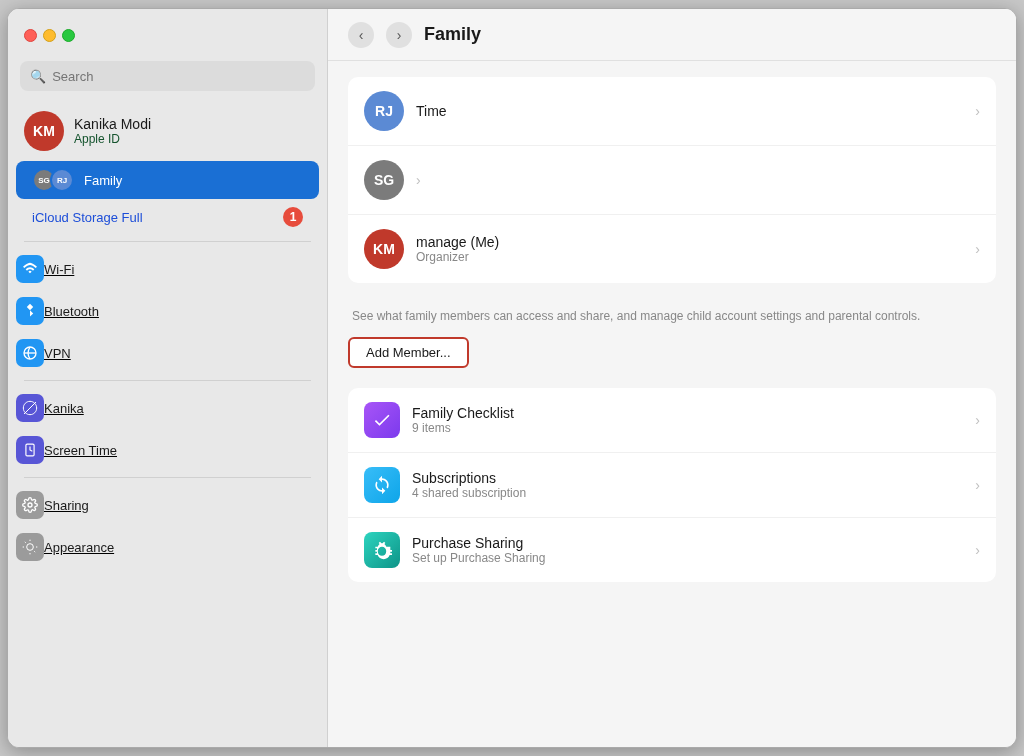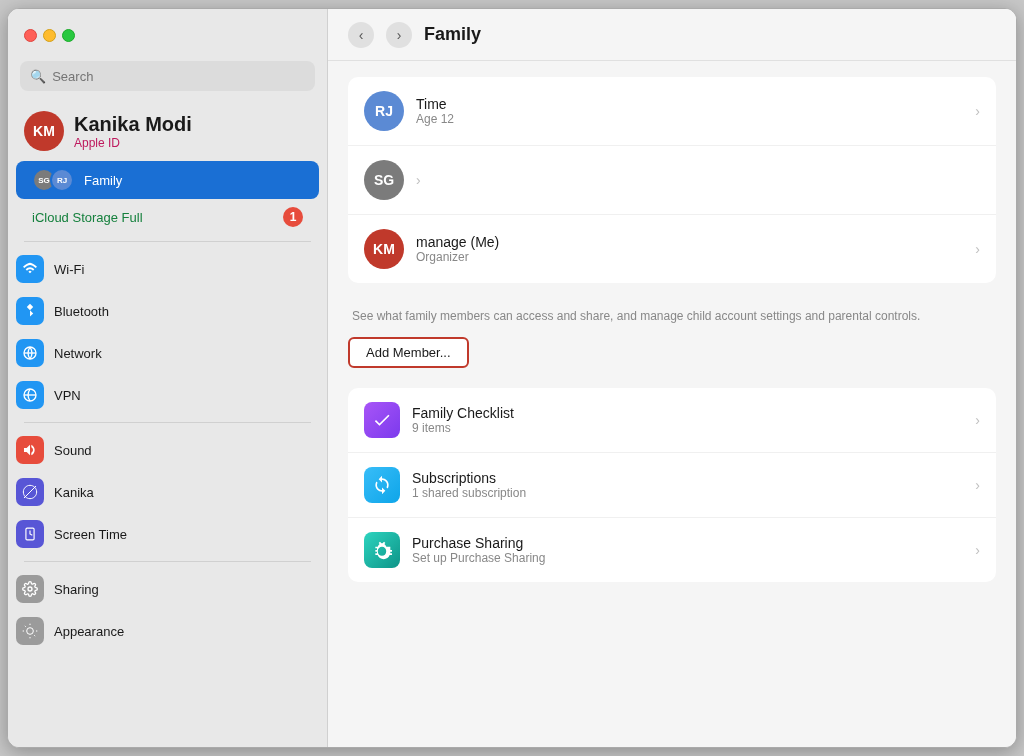--- a/index.html
+++ b/index.html
@@ -94,27 +94,27 @@
       background: #c0392b;
       display: flex;
       align-items: center;
       justify-content: center;
       color: white;
       font-size: 14px;
       font-weight: 600;
       flex-shrink: 0;
     }
     .apple-id-text .name {
-      font-size: 20px;
-      font-weight: 700;
+      font-size: 14px;
+      font-weight: 400;
       color: #1a1a1a;
     }
     .apple-id-text .subtitle {
       font-size: 12px;
-      color: #be185d;
+      color: #14532d;
     }
 
     
     .sidebar-item {
       display: flex;
       align-items: center;
       gap: 10px;
       padding: 7px 16px;
       cursor: pointer;
       border-radius: 8px;
@@ -160,41 +160,41 @@
     
     .icloud-row {
       display: flex;
       align-items: center;
       justify-content: space-between;
       padding: 8px 16px;
       margin: 0 8px;
     }
     .icloud-row .label {
       font-size: 13px;
-      color: #15803d;
+      color: #1d4ed8;
     }
     .badge {
       background: #e74c3c;
       color: white;
       border-radius: 50%;
       width: 20px;
       height: 20px;
       display: flex;
       align-items: center;
       justify-content: center;
       font-size: 12px;
       font-weight: 600;
     }
     .settings-item {
       display: flex;
       align-items: center;
-      gap: 10px;
       padding: 7px 8px;
       border-radius: 8px;
       cursor: pointer;
+      text-decoration: underline;
     }
     .settings-icon {
       width: 28px;
       height: 28px;
       border-radius: 7px;
       display: flex;
       align-items: center;
       justify-content: center;
       flex-shrink: 0;
       font-size: 16px;
@@ -434,54 +434,35 @@
 
       <div class="settings-item">
         <div class="settings-icon icon-bluetooth">
           <svg width="14" height="16" viewBox="0 0 14 20" fill="white">
               <path d="M7 1L11 5l-4 4 4 4-4 4V1zm0 0L3 5l4 4"></path>
             </svg>
         </div>
         <span class="item-label">Bluetooth</span>
       </div>
 
-      <div class="settings-item">
-        <div class="settings-icon icon-network">
-          <svg width="16" height="16" viewBox="0 0 24 24" fill="none" stroke="white" stroke-width="2">
-              <circle cx="12" cy="12" r="9"></circle>
-              <path d="M12 3C12 3 9 8 9 12s3 9 3 9"></path>
-              <path d="M12 3c0 0 3 5 3 9s-3 9-3 9"></path>
-              <path d="M3 12h18"></path>
-            </svg>
-        </div>
-        <span class="item-label">Network</span>
-      </div>
 
       <div class="settings-item">
         <div class="settings-icon icon-vpn">
           <svg width="16" height="16" viewBox="0 0 24 24" fill="none" stroke="white" stroke-width="2">
               <circle cx="12" cy="12" r="9"></circle>
               <path d="M12 3C12 3 9 8 9 12s3 9 3 9"></path>
               <path d="M3 12h18"></path>
             </svg>
         </div>
         <span class="item-label">VPN</span>
       </div>
 
       <div class="sidebar-divider"></div>
 
 
-      <div class="settings-item">
-        <div class="settings-icon icon-sound">
-          <svg width="16" height="16" viewBox="0 0 24 24" fill="white">
-              <path d="M3 9v6h4l5 5V4L7 9H3zm13.5 3c0-1.8-1-3.3-2.5-4v8c1.5-.7 2.5-2.2 2.5-4zm2.5 0c0 3.5-2 6.5-5 8V4c3 1.5 5 4.5 5 8z"></path>
-            </svg>
-        </div>
-        <span class="item-label">Sound</span>
-      </div>
 
       <div class="settings-item">
         <div class="settings-icon icon-focus">
           <svg width="16" height="16" viewBox="0 0 24 24" fill="white">
               <path d="M21 3L3 21M12 2C6.48 2 2 6.48 2 12s4.48 10 10 10 10-4.48 10-10S17.52 2 12 2z" stroke="white" stroke-width="1.5" fill="none"></path>
             </svg>
         </div>
         <span class="item-label">Kanika</span>
       </div>
 
@@ -532,21 +513,20 @@
     </div>
 
     <div class="main-content">
 
       <div class="members-container">
 
         <div class="feature-card" style="border-top:none;">
           <div class="member-avatar avatar-rj">RJ</div>
           <div class="member-info">
             <div class="member-name">Time</div>
-            <div class="member-role">Age 12</div>
           </div>
           <span class="chevron-right">›</span>
         </div>
 
         <div class="feature-card">
           <div class="member-avatar avatar-sg">SG</div>
           <span class="chevron-right">›</span>
         </div>
 
         <div class="feature-card">
@@ -581,21 +561,21 @@
         </div>
 
         <div class="feature-card">
           <div class="feature-icon fi-subscriptions">
             <svg width="20" height="20" viewBox="0 0 24 24" fill="white">
                 <path d="M12 4V1L8 5l4 4V6c3.31 0 6 2.69 6 6 0 1.01-.25 1.97-.7 2.8l1.46 1.46C19.54 15.03 20 13.57 20 12c0-4.42-3.58-8-8-8zm0 14c-3.31 0-6-2.69-6-6 0-1.01.25-1.97.7-2.8L5.24 7.74C4.46 8.97 4 10.43 4 12c0 4.42 3.58 8 8 8v3l4-4-4-4v3z"></path>
               </svg>
           </div>
           <div class="feature-info">
             <div class="feature-name">Subscriptions</div>
-            <div class="feature-sub">1 shared subscription</div>
+            <div class="feature-sub">4 shared subscription</div>
           </div>
           <span class="chevron-right">›</span>
         </div>
 
         <div class="feature-card">
           <div class="feature-icon fi-purchase">
             <svg width="20" height="20" viewBox="0 0 24 24" fill="white">
                 <path d="M20 8h-2.81c-.45-1.28-1.27-2.4-2.35-3.22L16 3.54 14.46 2l-1.9 1.9C12.37 3.96 12.19 4 12 4s-.37-.04-.54-.1L9.54 2 8 3.54l1.17 1.24C8.07 5.6 7.24 6.72 6.81 8H4v2h2.09c-.05.33-.09.66-.09 1v1H4v2h2v1c0 .34.04.67.09 1H4v2h2.81c1.04 2.96 3.83 5 7.19 5s6.15-2.04 7.19-5H24v-2h-2.09c.05-.33.09-.66.09-1v-1h2v-2h-2v-1c0-.34-.04-.67-.09-1H22V8h-2zm-8 11c-2.76 0-5-2.24-5-5v-1c0-2.76 2.24-5 5-5s5 2.24 5 5v1c0 2.76-2.24 5-5 5z"></path>
               </svg>
           </div>

